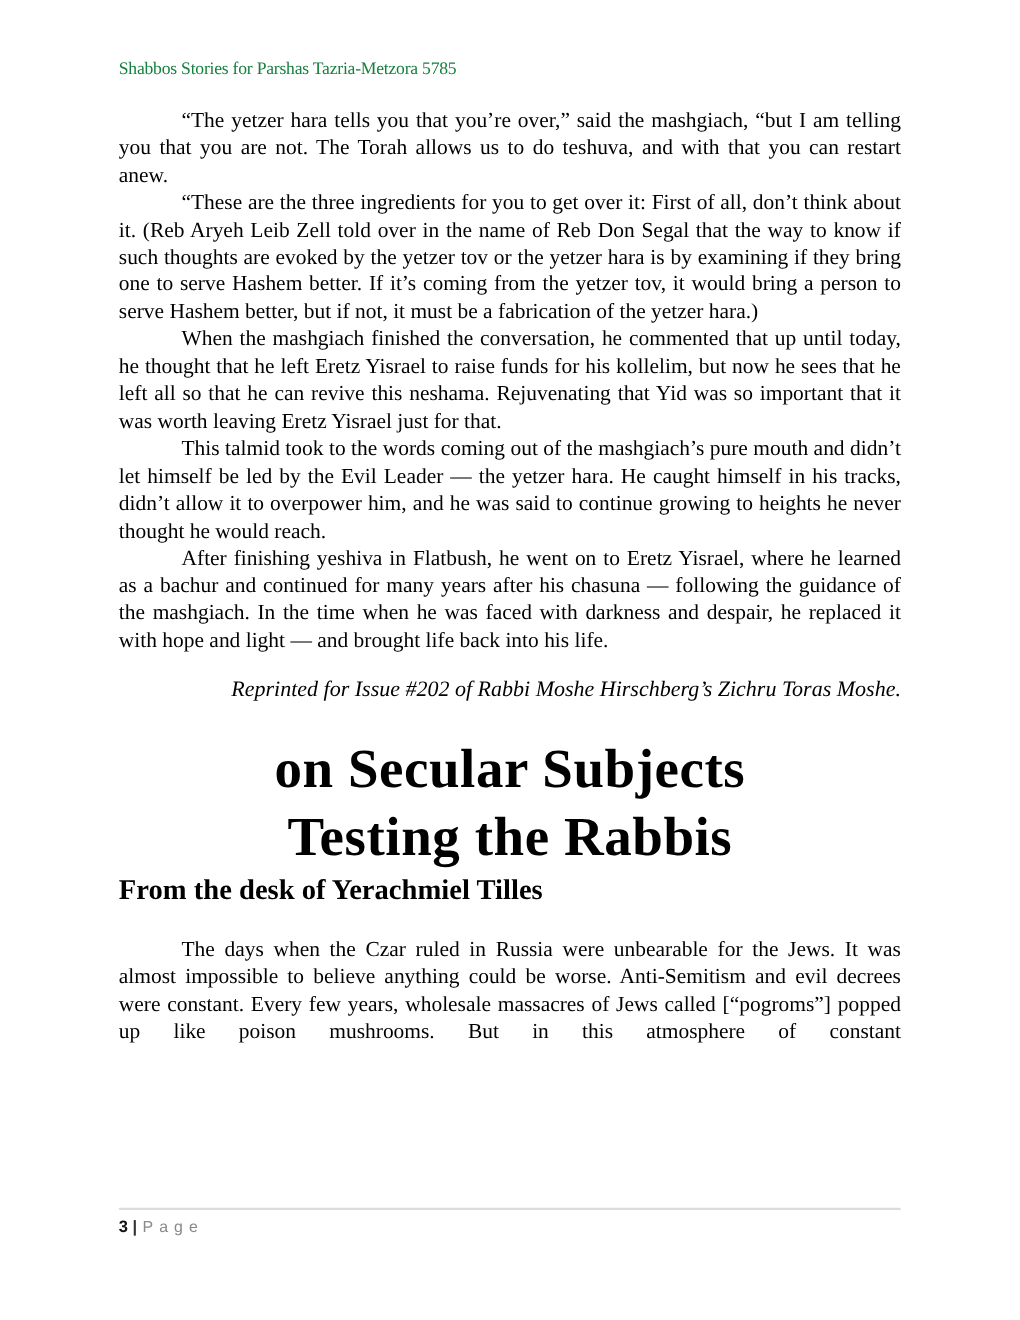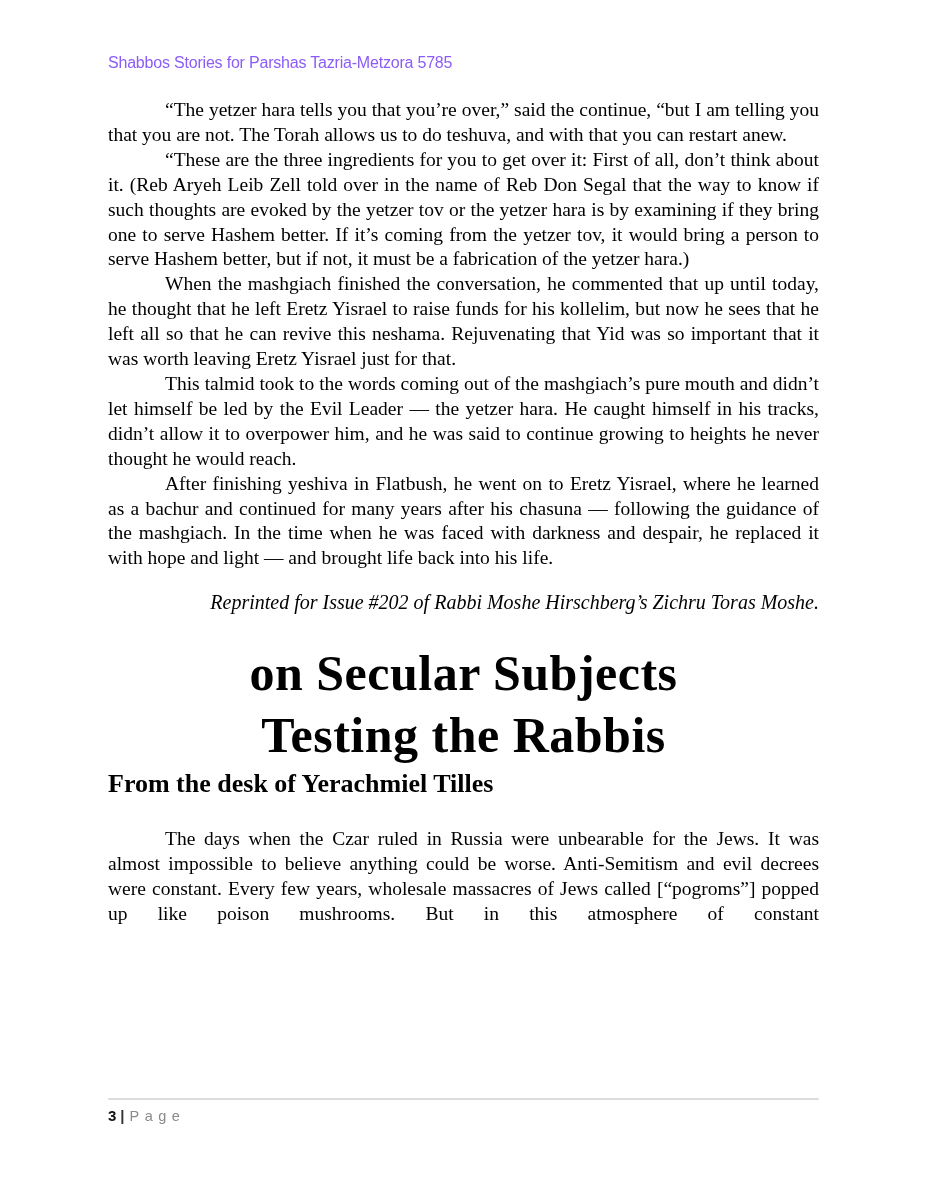--- a/index.html
+++ b/index.html
@@ -10,24 +10,24 @@
     background: #ffffff;
     color: #000000;
     font-family: "Liberation Serif", serif;
     overflow: hidden;
     box-sizing: border-box;
   }
   .running-header {
     position: absolute;
     left: 108px;
     top: 54px;
-    font-family: Liberation Sans, sans-serif;
+    font-family: Liberation Serif, serif;
     font-size: 16px;
     letter-spacing: -0.2px;
-    color: #8b5cf6;
+    color: #15803d;
     white-space: nowrap;
   }
   .doc-body {
     position: absolute;
     left: 108px;
     top: 98px;
     width: 711px;
   }
   .para {
     margin: 0;
@@ -90,21 +90,21 @@
 </style>
 </head>
 <body>
 
 <div class="page">
 
   <div class="running-header">Shabbos Stories for Parshas Tazria-Metzora 5785</div>
 
   <div class="doc-body">
 
-    <p class="para">“The yetzer hara tells you that you’re over,” said the continue, “but I am telling you that you are not. The Torah allows us to do teshuva, and with that you can restart anew.</p>
+    <p class="para">“The yetzer hara tells you that you’re over,” said the mashgiach, “but I am telling you that you are not. The Torah allows us to do teshuva, and with that you can restart anew.</p>
     <p class="para">“These are the three ingredients for you to get over it: First of all, don’t think about it. (Reb Aryeh Leib Zell told over in the name of Reb Don Segal that the way to know if such thoughts are evoked by the yetzer tov or the yetzer hara is by examining if they bring one to serve Hashem better. If it’s coming from the yetzer tov, it would bring a person to serve Hashem better, but if not, it must be a fabrication of the yetzer hara.)</p>
     <p class="para">When the mashgiach finished the conversation, he commented that up until today, he thought that he left Eretz Yisrael to raise funds for his kollelim, but now he sees that he left all so that he can revive this neshama. Rejuvenating that Yid was so important that it was worth leaving Eretz Yisrael just for that.</p>
     <p class="para">This talmid took to the words coming out of the mashgiach’s pure mouth and didn’t let himself be led by the Evil Leader — the yetzer hara. He caught himself in his tracks, didn’t allow it to overpower him, and he was said to continue growing to heights he never thought he would reach.</p>
     <p class="para">After finishing yeshiva in Flatbush, he went on to Eretz Yisrael, where he learned as a bachur and continued for many years after his chasuna — following the guidance of the mashgiach. In the time when he was faced with darkness and despair, he replaced it with hope and light — and brought life back into his life.</p>
 
     <p class="attribution">Reprinted for Issue #202 of Rabbi Moshe Hirschberg’s Zichru Toras Moshe.</p>
 
     <h1 class="story-title">
       <span class="title-line">on Secular Subjects</span>
       <span class="title-line">Testing the Rabbis</span>

